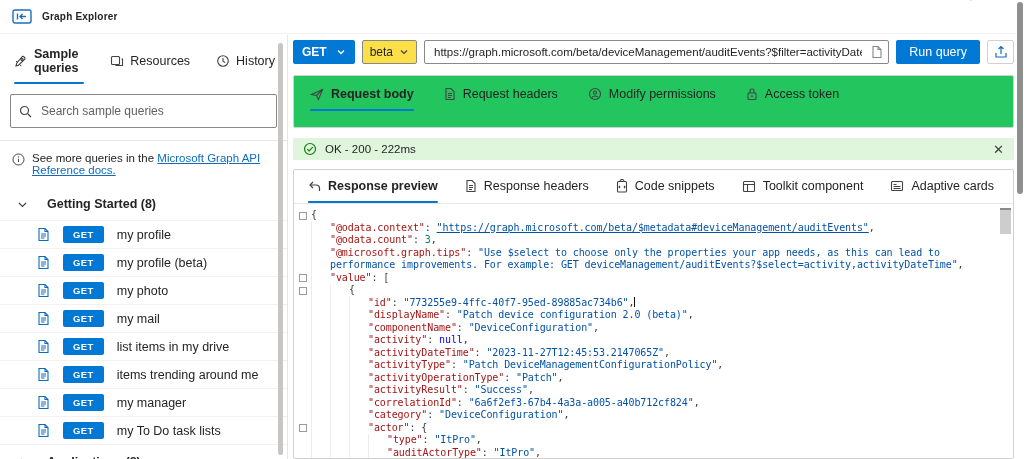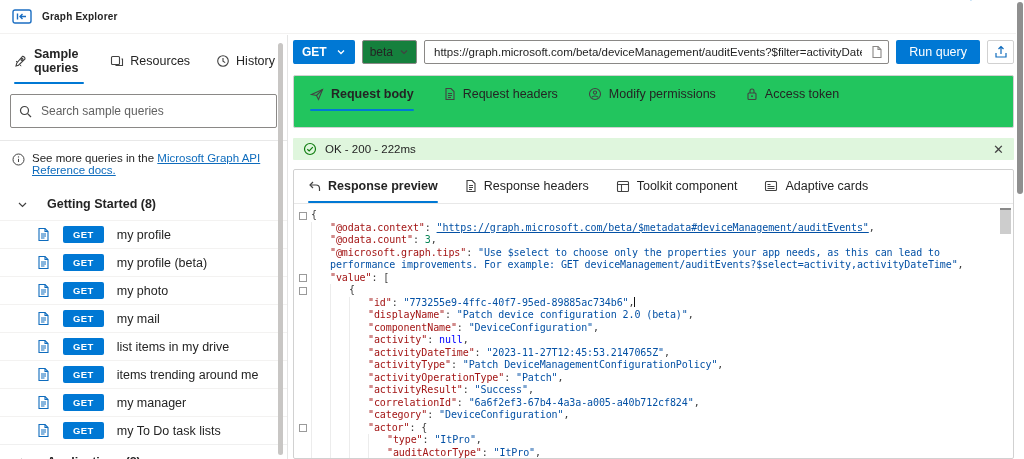--- a/index.html
+++ b/index.html
@@ -47,21 +47,21 @@
   .get-badge { background:#0078d4; color:#fff; font-size:9.5px; font-weight:700; letter-spacing:.4px;
                padding:3px 10px; border-radius:2px; margin-right:13px; }
   .sq-label { font-size:12.5px; color:#242424; }
 
   
   .main { position:absolute; top:35px; left:289px; right:8px; bottom:0; padding:5px 2px 0 4px; display:flex; flex-direction:column; }
   .query-row { display:flex; gap:7px; height:24px; margin-bottom:11px; flex:none; }
   .method-select { background:#0078d4; color:#fff; font-size:12px; font-weight:600; border-radius:2px;
                    display:flex; align-items:center; gap:9px; padding:0 9px; cursor:pointer; }
   .version-select { border:1px solid #8a8886; border-radius:2px; font-size:12px; color:#242424;
-                    display:flex; align-items:center; gap:6px; padding:0 7px; cursor:pointer; background:#15803d;text-align:right; }
+                    display:flex; align-items:center; gap:6px; padding:0 7px; cursor:pointer; background:#fde047;text-align:right; }
   .url-wrap { flex:1; position:relative; }
   .url-wrap input { width:100%; height:100%; border:1px solid #8a8886; border-radius:2px; font-size:11.5px;
                     padding:0 26px 0 9px; color:#242424; font-family:"Liberation Sans",sans-serif; outline:none; }
   .url-doc { position:absolute; right:6px; top:5px; }
   .run-btn { background:#0078d4; color:#fff; border:none; border-radius:2px; font-size:12.5px;
              padding:0 13px; cursor:pointer; font-family:"Liberation Sans",sans-serif; }
   .share-btn { width:27px; border:1px solid #d1d1d1; border-radius:2px; background:#fff; display:flex;
                align-items:center; justify-content:center; cursor:pointer; }
 
   .request-panel { border:1px solid #d1d1d1; border-radius:2px; height:53px; flex:none; margin-bottom:10px; background:#22c55e; }
@@ -411,20 +411,30 @@
         <span class="ic">
           <svg width="12" height="14" viewBox="0 0 12 14" fill="none" stroke="#424242" stroke-width="1.1">
             <path d="M2 1.5 h5 l3 3 V12.5 H2 z"></path>
               <path d="M4 6.5h4M4 8.5h4M4 10.5h3"></path>
           </svg>
         </span>
         <span>Response headers</span>
       </div>
       <div class="tab">
         <span class="ic">
+          <svg width="12" height="14" viewBox="0 0 12 14" fill="none" stroke="#424242" stroke-width="1.1">
+            <rect x="1.5" y="2.5" width="9" height="10.5" rx="1"></rect>
+              <path d="M4 2.5 a2 2 0 0 1 4 0"></path>
+              <path d="M4 7 L3 8 L4 9 M8 7 L9 8 L8 9"></path>
+          </svg>
+        </span>
+        <span>Code snippets</span>
+      </div>
+      <div class="tab">
+        <span class="ic">
           <svg width="14" height="13" viewBox="0 0 14 13" fill="none" stroke="#424242" stroke-width="1.1">
             <rect x="1.5" y="1.5" width="11" height="10" rx="1"></rect>
               <path d="M1.5 4.5 h11 M5.5 4.5 V11.5"></path>
           </svg>
         </span>
         <span>Toolkit component</span>
       </div>
       <div class="tab">
         <span class="ic">
           <svg width="14" height="12" viewBox="0 0 14 12" fill="none" stroke="#424242" stroke-width="1.1">

